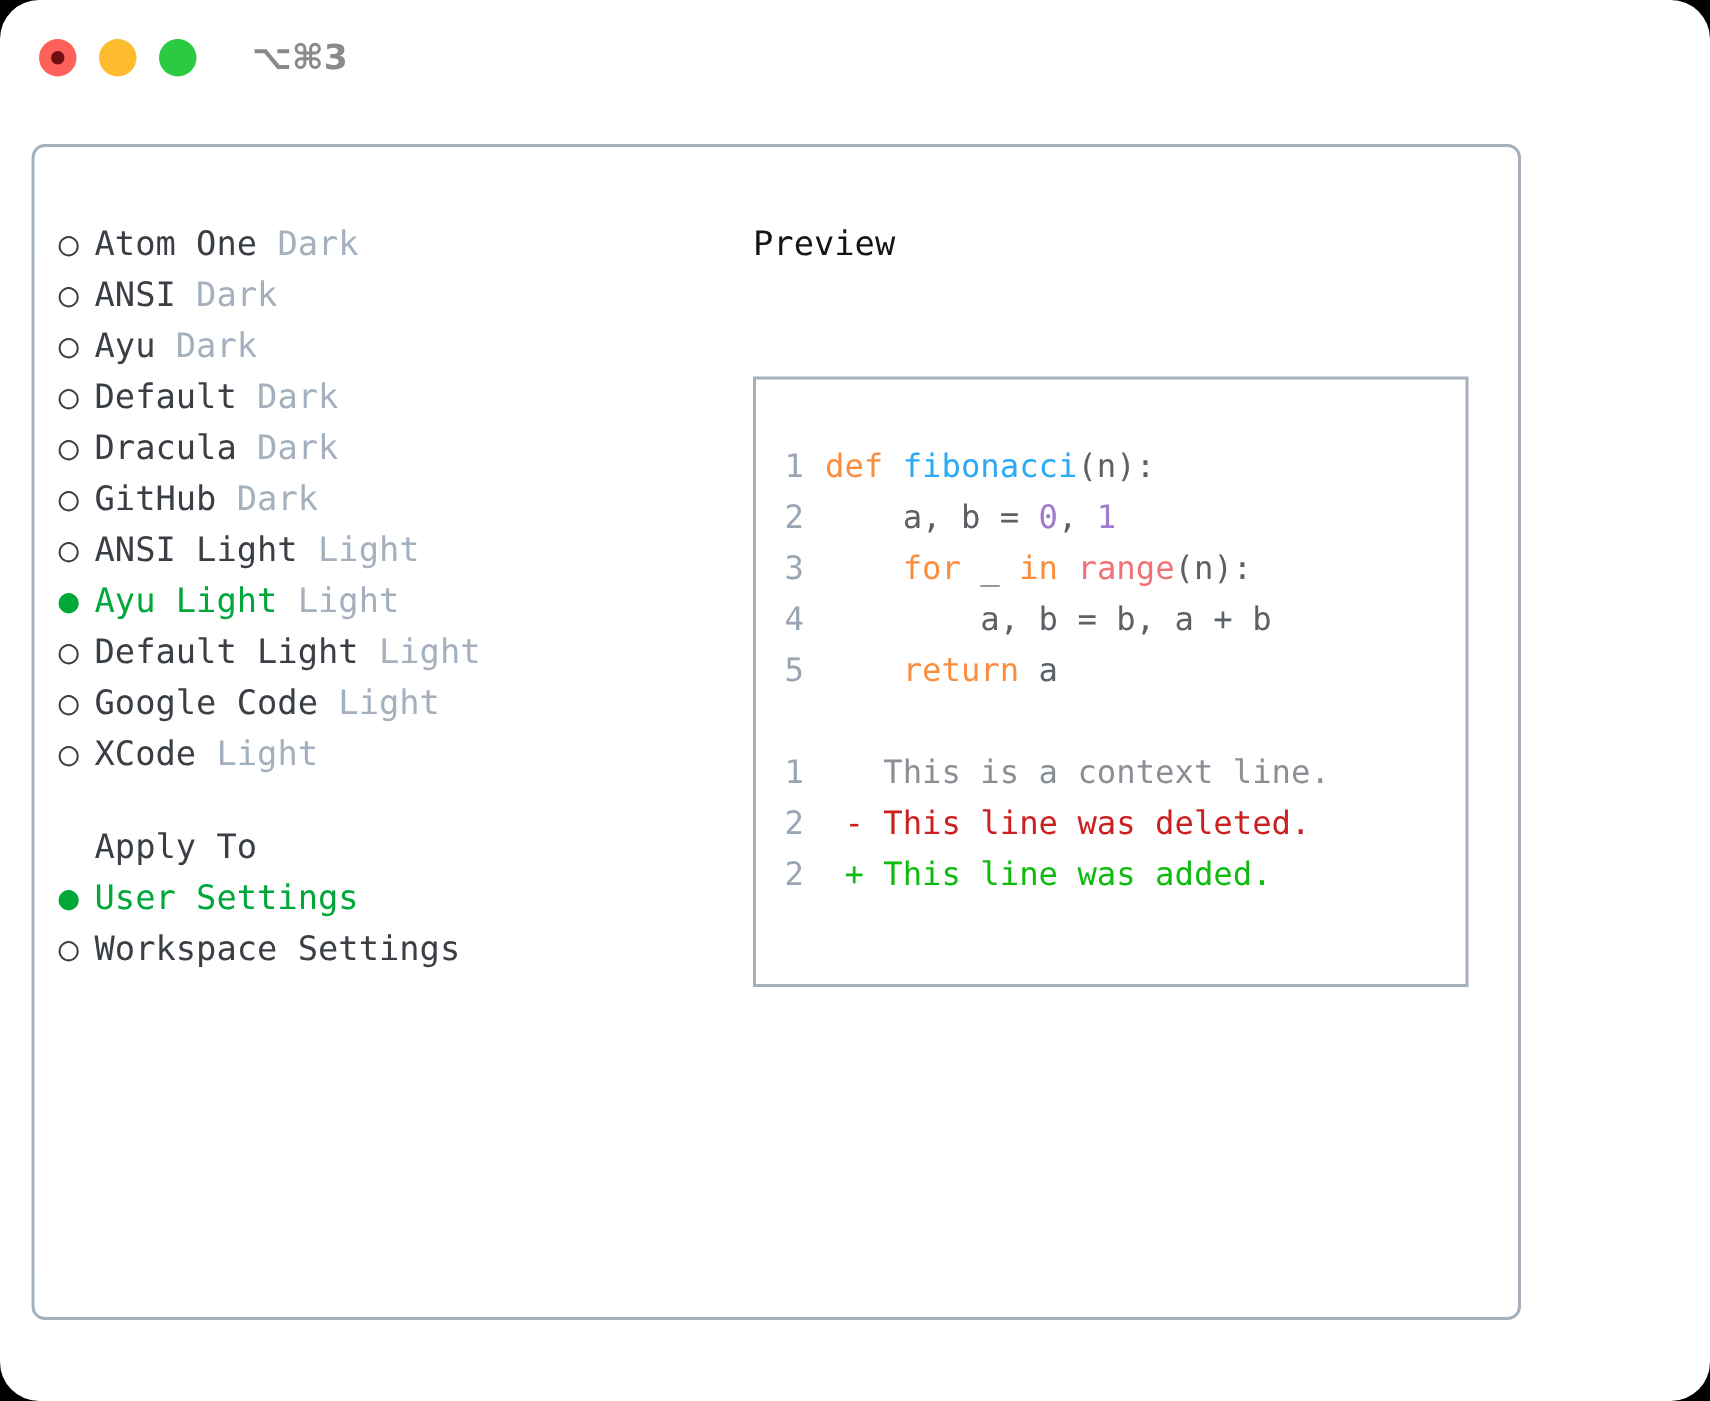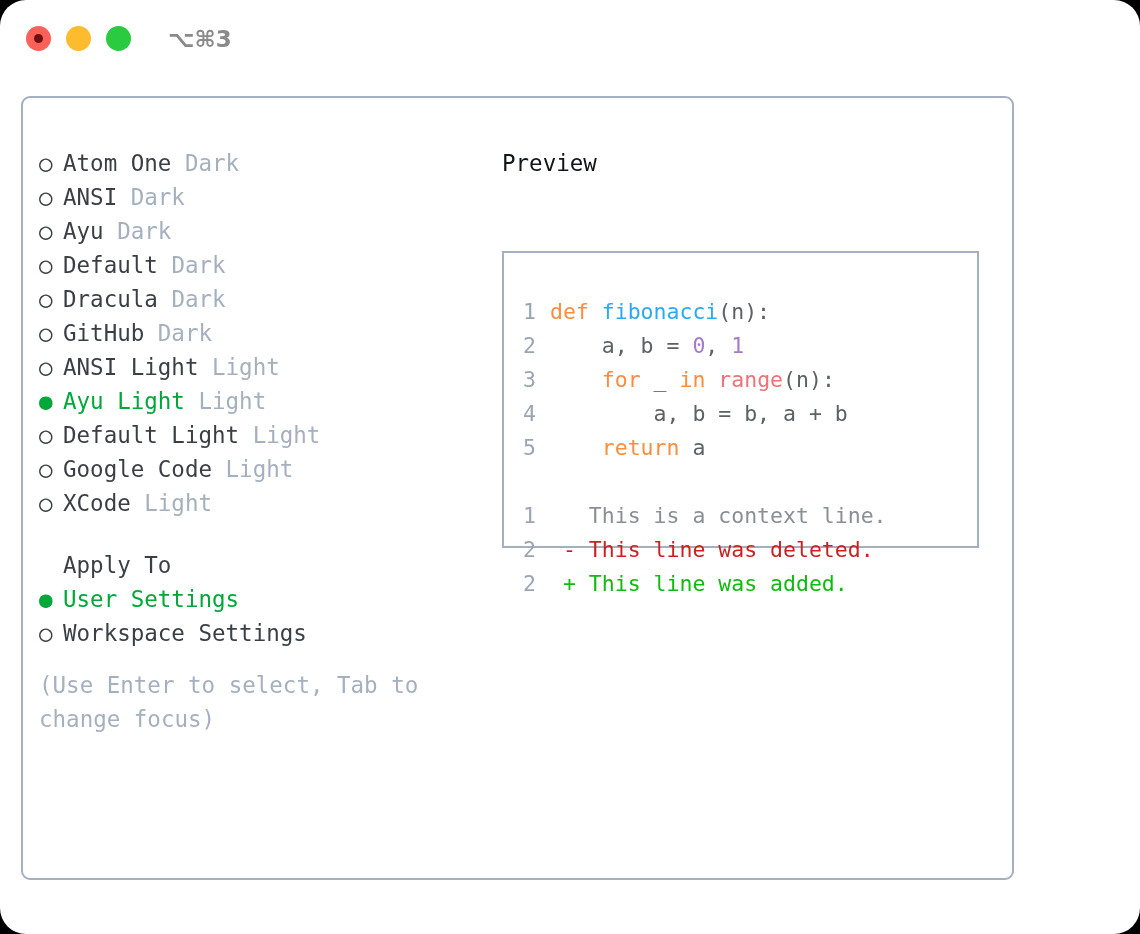--- a/index.html
+++ b/index.html
@@ -121,21 +121,21 @@
     font-weight: normal;
     color: #111418;
     line-height: 34px;
     white-space: pre;
   }
   #preview-box {
     position: absolute;
     left: 0px;
     top: 105px;
     width: 477px;
-    height: 297px;
+    height: 407px;
     border: 2px solid #a5b0bf;
     box-sizing: border-box;
     background: #ffffff;
   }
   #code {
     position: absolute;
     left: 18px;
     top: 42px;
     font-size: 21.5px;
     line-height: 34px;
@@ -196,21 +196,20 @@
 
       <div class="row"><span class="marker"> </span><span>Apply To</span></div>
 
       <div id="apply-list">
           <div class="row"><span class="marker marker-dot-full">●</span><span class="sel-label">User Settings</span></div>
           <div class="row"><span class="marker marker-dot-empty">○</span><span>Workspace Settings</span></div>
         </div>
 
       <div class="spacer-18"></div>
 
-      <div class="hint">(Use Enter to select, Tab to change focus)</div>
     </div>
 
     <div id="right-col">
       <div id="preview-title">Preview</div>
 
       <div id="preview-box">
         <div id="code"><div class="cline"><span class="ln">1</span><span class="tok-kw">def </span><span class="tok-fn">fibonacci</span><span class="tok-punc">(n):</span></div><div class="cline"><span class="ln">2</span><span class="tok-txt">    a, b = </span><span class="tok-num">0</span><span class="tok-txt">, </span><span class="tok-num">1</span></div><div class="cline"><span class="ln">3</span><span class="tok-txt">    </span><span class="tok-kw">for</span><span class="tok-txt"> _ </span><span class="tok-kw">in</span><span class="tok-txt"> </span><span class="tok-call">range</span><span class="tok-punc">(n):</span></div><div class="cline"><span class="ln">4</span><span class="tok-txt">        a, b = b, a + b</span></div><div class="cline"><span class="ln">5</span><span class="tok-txt">    </span><span class="tok-kw">return</span><span class="tok-txt"> a</span></div><div class="gap"></div><div class="cline"><span class="ln">1</span><span class="diff-ctx">   This is a context line.</span></div><div class="cline"><span class="ln">2</span><span class="diff-del"> - This line was deleted.</span></div><div class="cline"><span class="ln">2</span><span class="diff-add"> + This line was added.</span></div></div>
       </div>
     </div>
 

